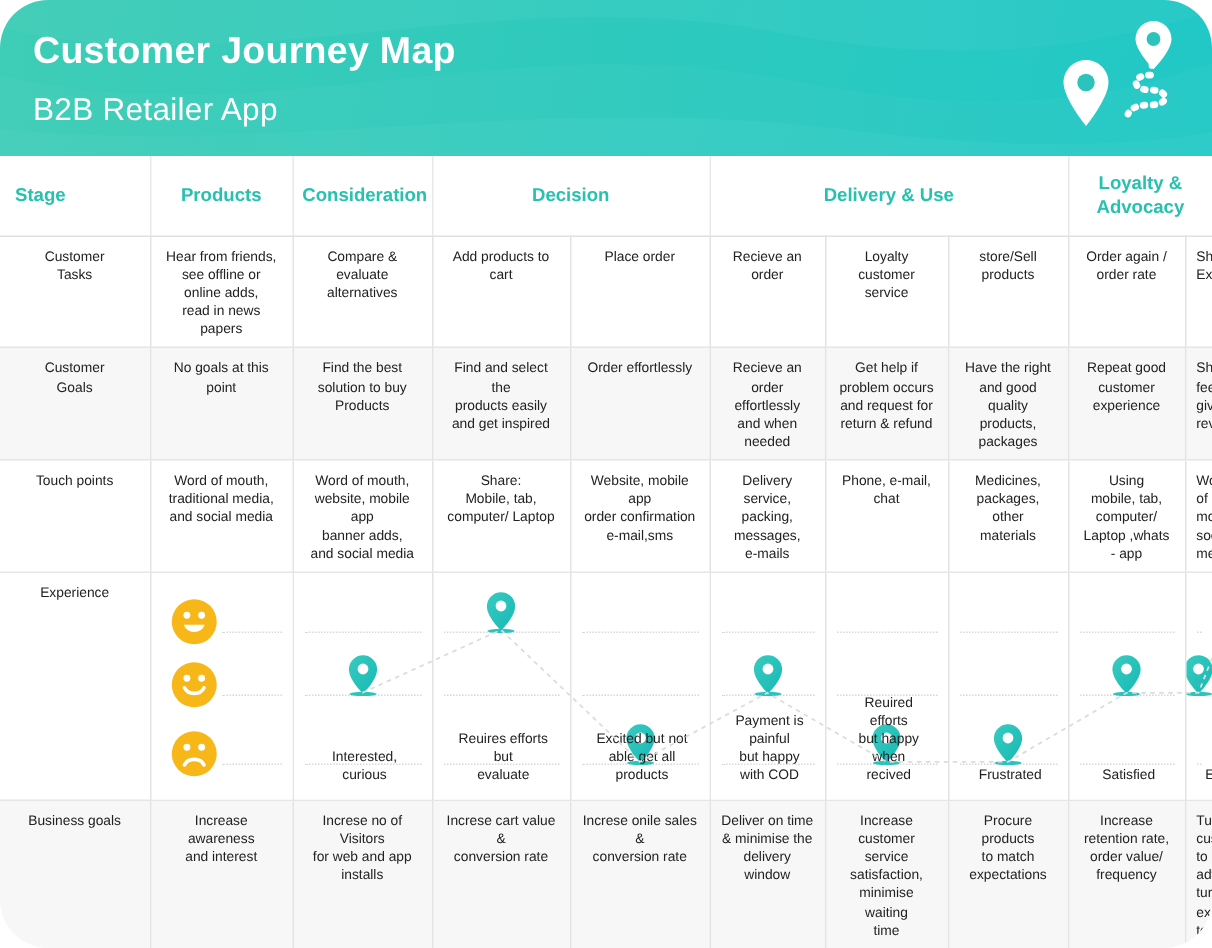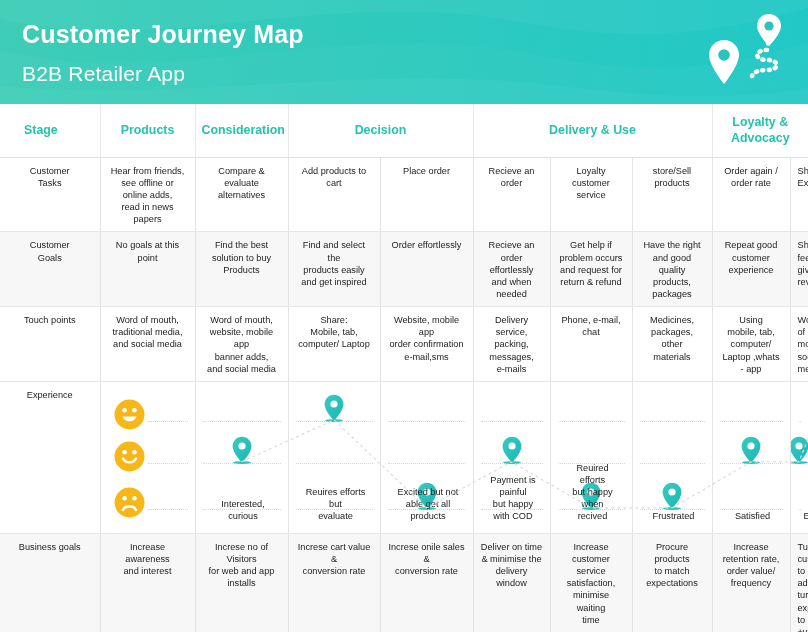--- a/index.html
+++ b/index.html
@@ -7,20 +7,21 @@
     width: 808px; height: 632px;
     overflow: hidden;
     background: #ffffff;
     font-family: "Liberation Sans", sans-serif;
   }
 
   #page {
     position: relative;
     width: 808px; height: 632px;
     overflow: hidden;
+    border-radius: 32px;
   }
 
   
   .banner {
     position: relative;
     width: 808px; height: 104px;
     background: linear-gradient(100deg, #3ECDB6 0%, #31CABC 40%, #21C8C6 100%);
     overflow: hidden;
   }
   .banner-wave {
@@ -80,21 +81,21 @@
     font-size: 12.4px;
     font-weight: bold;
     text-align: center;
     padding: 10px 6px 10px 6px;
     height: 34px;
     vertical-align: middle;
     background: #ffffff;
   }
   tr.stage-row th.stage-label {
     text-align: left;
-    padding-left: 24px;
+    padding-left: 10px;
   }
 
   
   td.rowlabel {
     font-size: 9.4px;
     font-weight: bold;
     color: #1b1b1b;
     vertical-align: middle;
     padding-left: 6px;
     line-height: 1.3;

